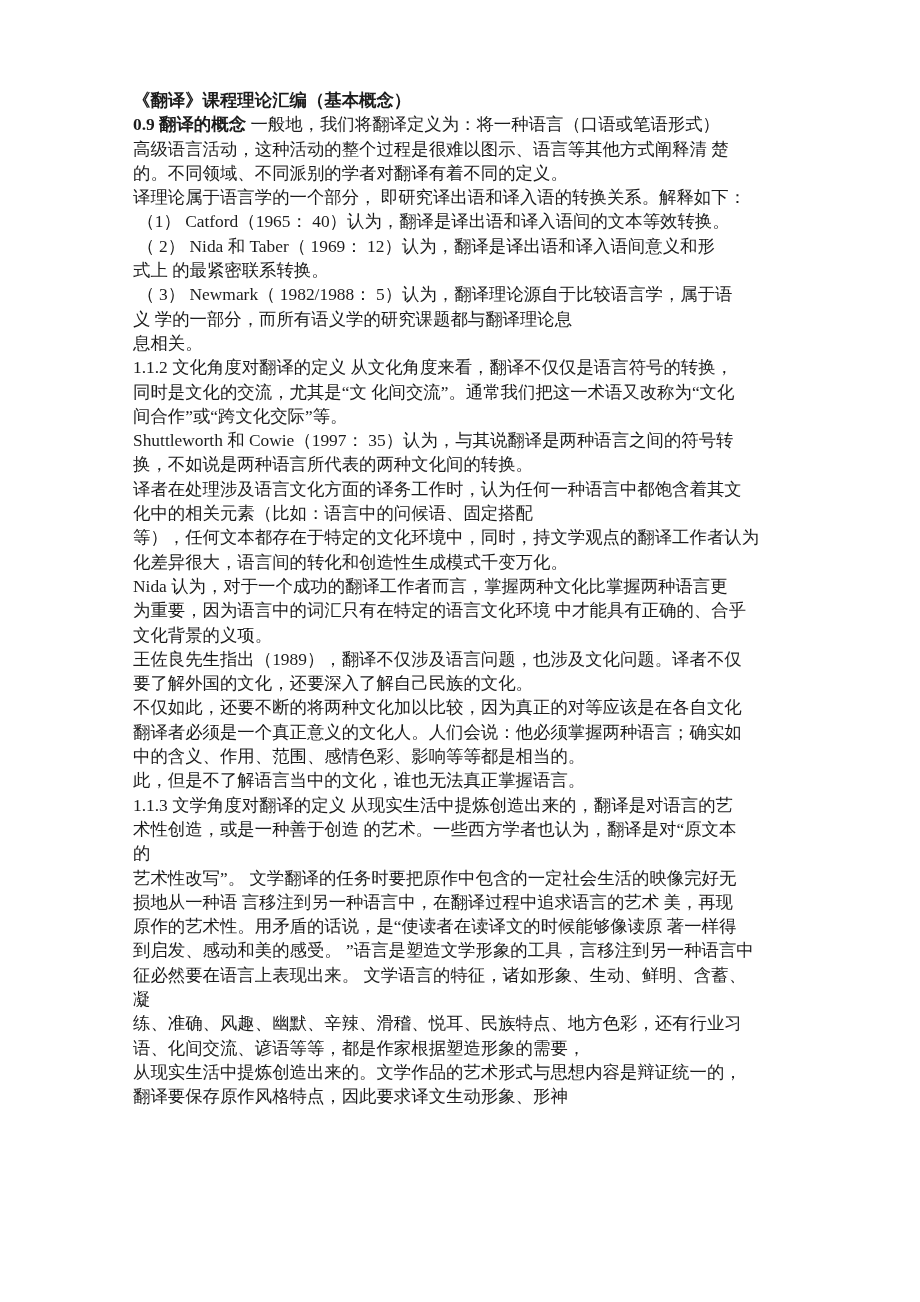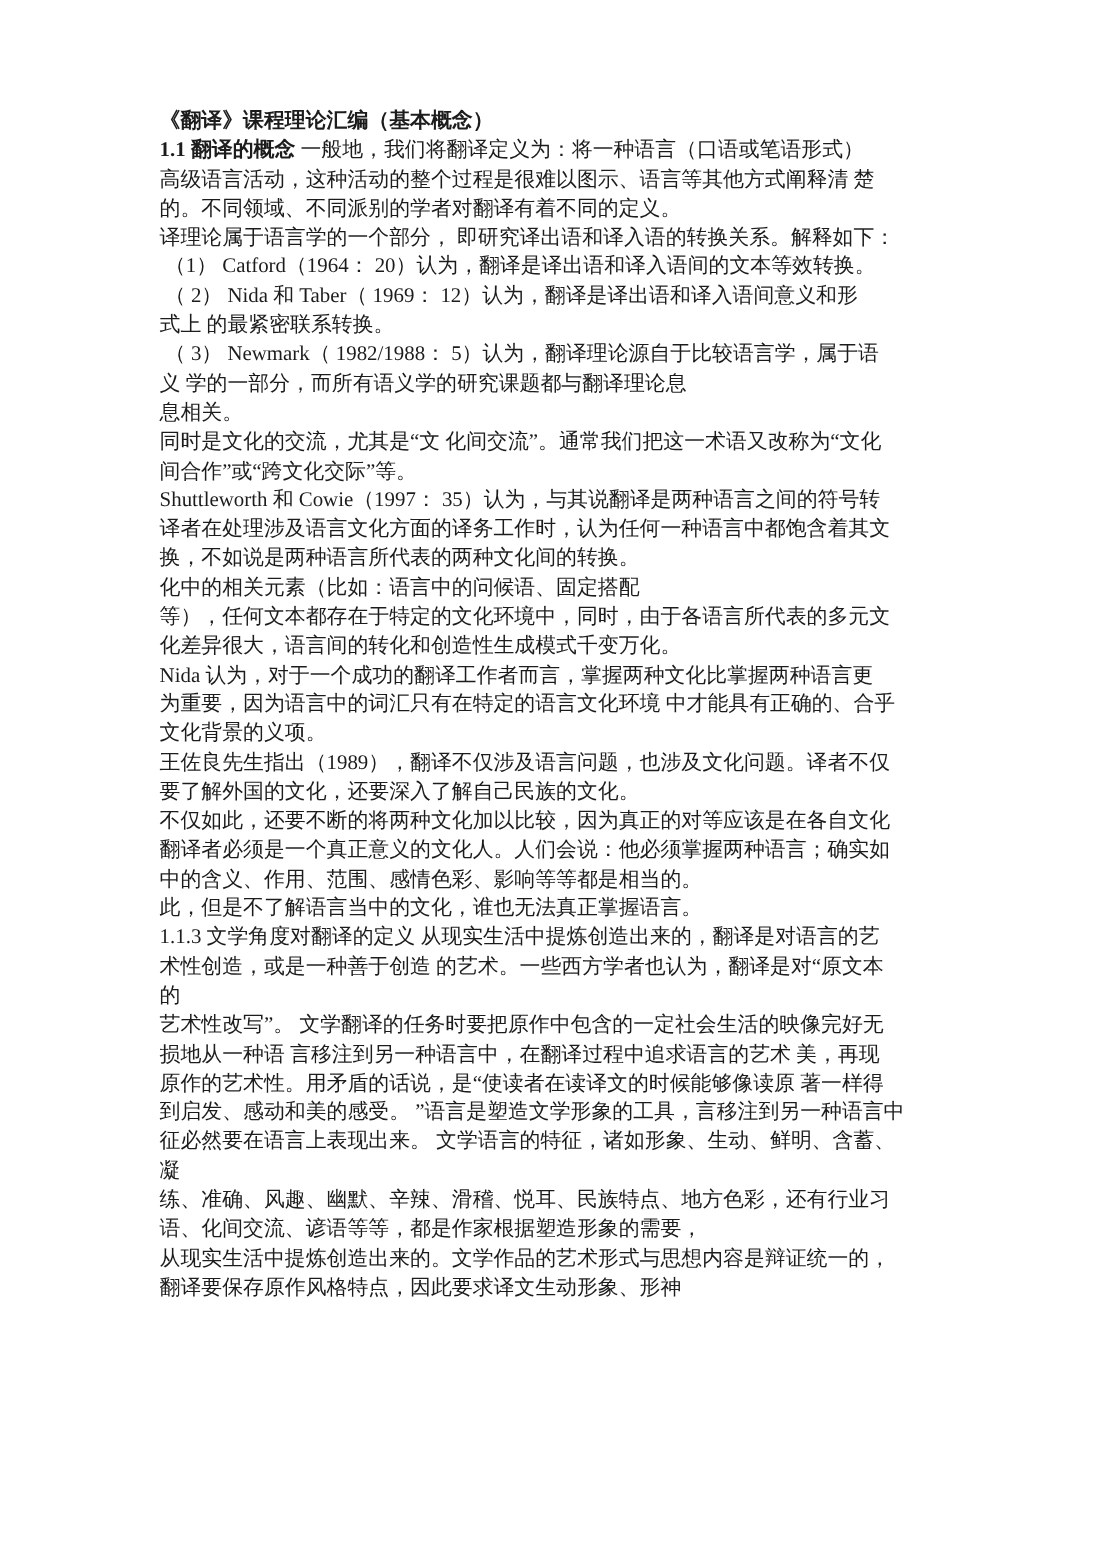--- a/index.html
+++ b/index.html
@@ -32,37 +32,38 @@
   .seg-bold {
     font-weight: bold;
   }
 </style>
 </head>
 <body>
 
 <div class="page">
   <div class="content">
       <div class="line"><span class="seg-bold">《翻译》课程理论汇编（基本概念）</span></div>
-      <div class="line"><span class="seg-bold">1.1 翻译的概念</span><span class="seg"> 一般地，我们将翻译定义为：将一种语言（口语或笔语形式）</span></div>
+      <div class="line"><span class="seg-bold">0.9 翻译的概念</span><span class="seg"> 一般地，我们将翻译定义为：将一种语言（口语或笔语形式）</span></div>
       <div class="line"><span class="seg">高级语言活动，这种活动的整个过程是很难以图示、语言等其他方式阐释清 楚</span></div>
       <div class="line"><span class="seg">的。不同领域、不同派别的学者对翻译有着不同的定义。</span></div>
       <div class="line"><span class="seg">译理论属于语言学的一个部分， 即研究译出语和译入语的转换关系。解释如下：</span></div>
-      <div class="line"><span class="seg"> （1） Catford（1964： 20）认为，翻译是译出语和译入语间的文本等效转换。</span></div>
+      <div class="line"><span class="seg"> （1） Catford（1965： 40）认为，翻译是译出语和译入语间的文本等效转换。</span></div>
       <div class="line"><span class="seg"> （ 2） Nida 和 Taber（ 1969： 12）认为，翻译是译出语和译入语间意义和形</span></div>
       <div class="line"><span class="seg">式上 的最紧密联系转换。</span></div>
       <div class="line"><span class="seg"> （ 3） Newmark（ 1982/1988： 5）认为，翻译理论源自于比较语言学，属于语</span></div>
       <div class="line"><span class="seg">义 学的一部分，而所有语义学的研究课题都与翻译理论息</span></div>
       <div class="line"><span class="seg">息相关。</span></div>
+      <div class="line"><span class="seg">1.1.2 文化角度对翻译的定义 从文化角度来看，翻译不仅仅是语言符号的转换，</span></div>
       <div class="line"><span class="seg">同时是文化的交流，尤其是“文 化间交流”。通常我们把这一术语又改称为“文化</span></div>
       <div class="line"><span class="seg">间合作”或“跨文化交际”等。</span></div>
       <div class="line"><span class="seg">Shuttleworth 和 Cowie（1997： 35）认为，与其说翻译是两种语言之间的符号转</span></div>
+      <div class="line"><span class="seg">换，不如说是两种语言所代表的两种文化间的转换。</span></div>
       <div class="line"><span class="seg">译者在处理涉及语言文化方面的译务工作时，认为任何一种语言中都饱含着其文</span></div>
-      <div class="line"><span class="seg">换，不如说是两种语言所代表的两种文化间的转换。</span></div>
       <div class="line"><span class="seg">化中的相关元素（比如：语言中的问候语、固定搭配</span></div>
-      <div class="line"><span class="seg">等），任何文本都存在于特定的文化环境中，同时，由于各语言所代表的多元文</span></div>
+      <div class="line"><span class="seg">等），任何文本都存在于特定的文化环境中，同时，持文学观点的翻译工作者认为</span></div>
       <div class="line"><span class="seg">化差异很大，语言间的转化和创造性生成模式千变万化。</span></div>
       <div class="line"><span class="seg">Nida 认为，对于一个成功的翻译工作者而言，掌握两种文化比掌握两种语言更</span></div>
       <div class="line"><span class="seg">为重要，因为语言中的词汇只有在特定的语言文化环境 中才能具有正确的、合乎</span></div>
       <div class="line"><span class="seg">文化背景的义项。</span></div>
       <div class="line"><span class="seg">王佐良先生指出（1989），翻译不仅涉及语言问题，也涉及文化问题。译者不仅</span></div>
       <div class="line"><span class="seg">要了解外国的文化，还要深入了解自己民族的文化。</span></div>
       <div class="line"><span class="seg">不仅如此，还要不断的将两种文化加以比较，因为真正的对等应该是在各自文化</span></div>
       <div class="line"><span class="seg">翻译者必须是一个真正意义的文化人。人们会说：他必须掌握两种语言；确实如</span></div>
       <div class="line"><span class="seg">中的含义、作用、范围、感情色彩、影响等等都是相当的。</span></div>
       <div class="line"><span class="seg">此，但是不了解语言当中的文化，谁也无法真正掌握语言。</span></div>

